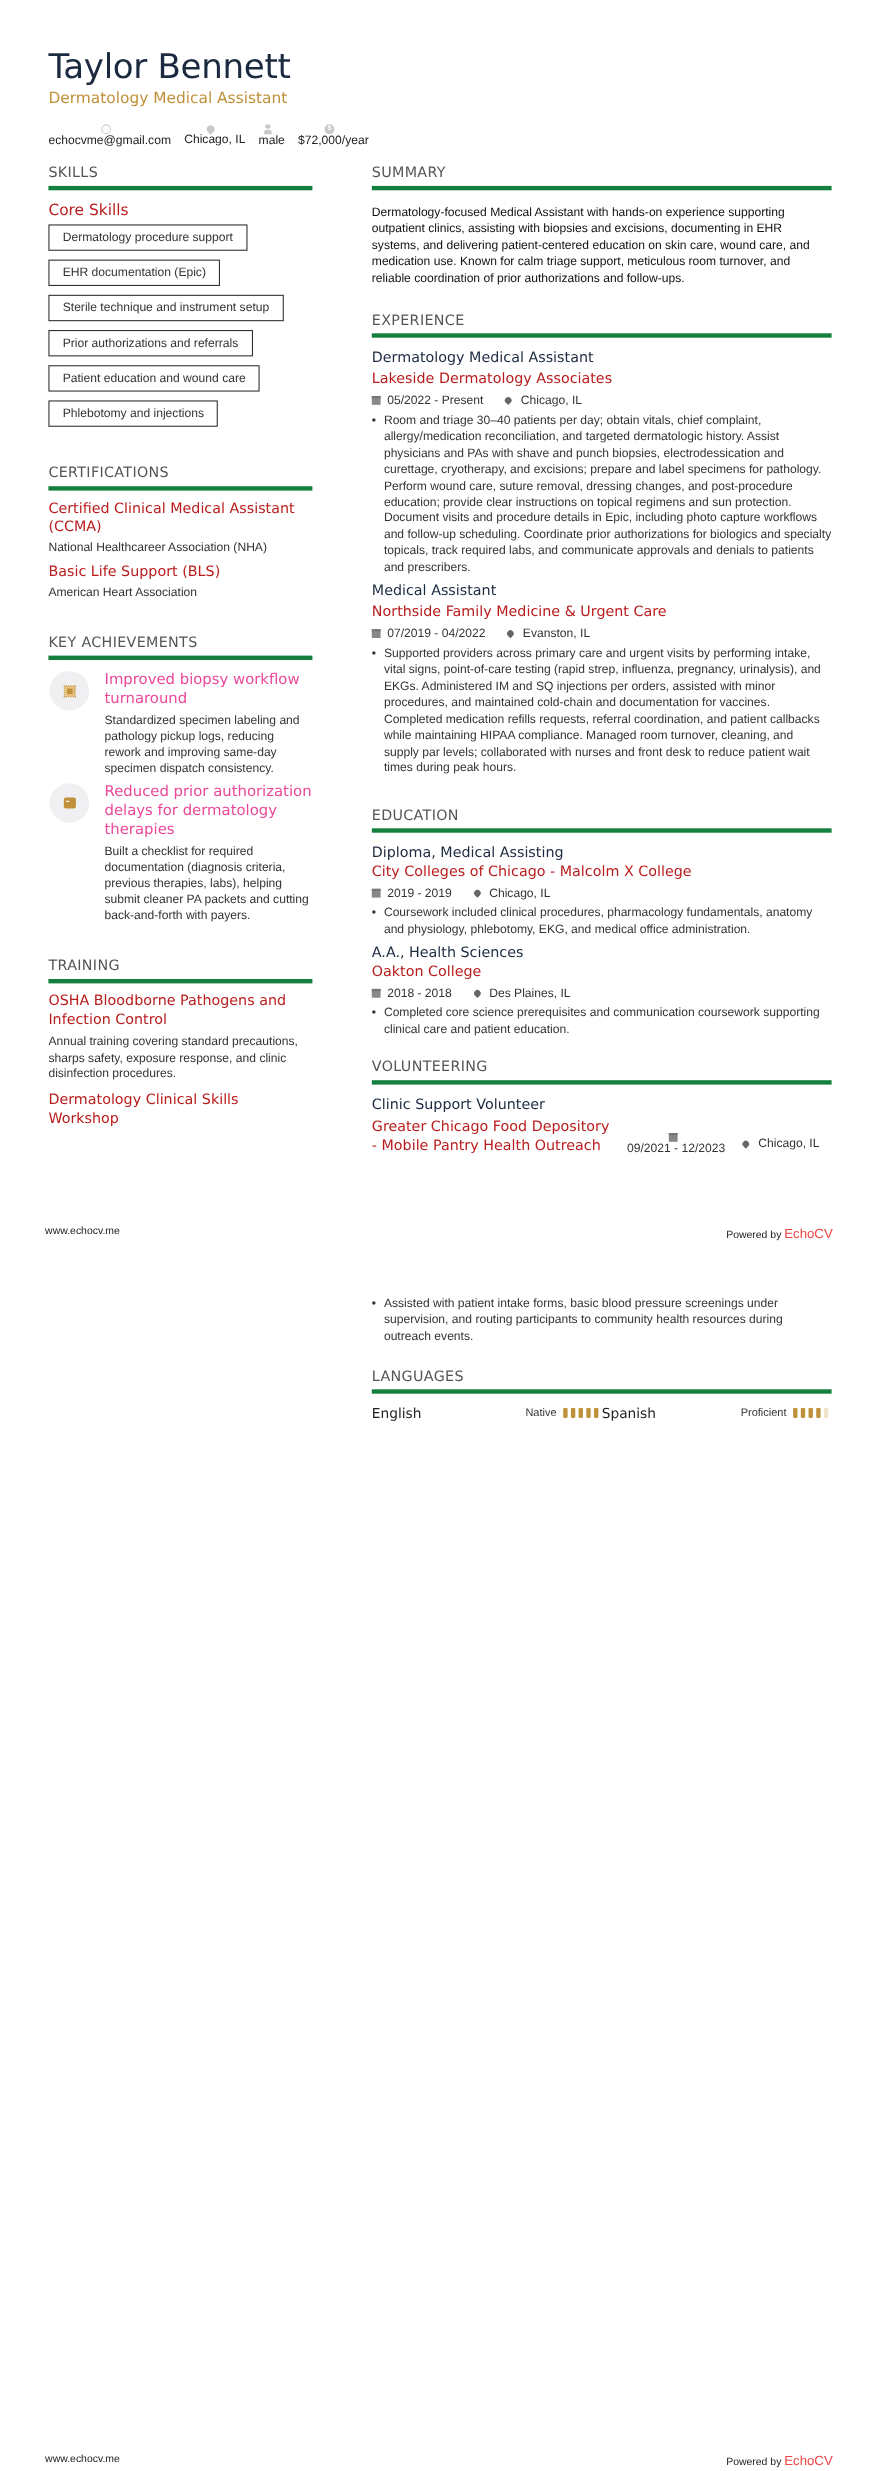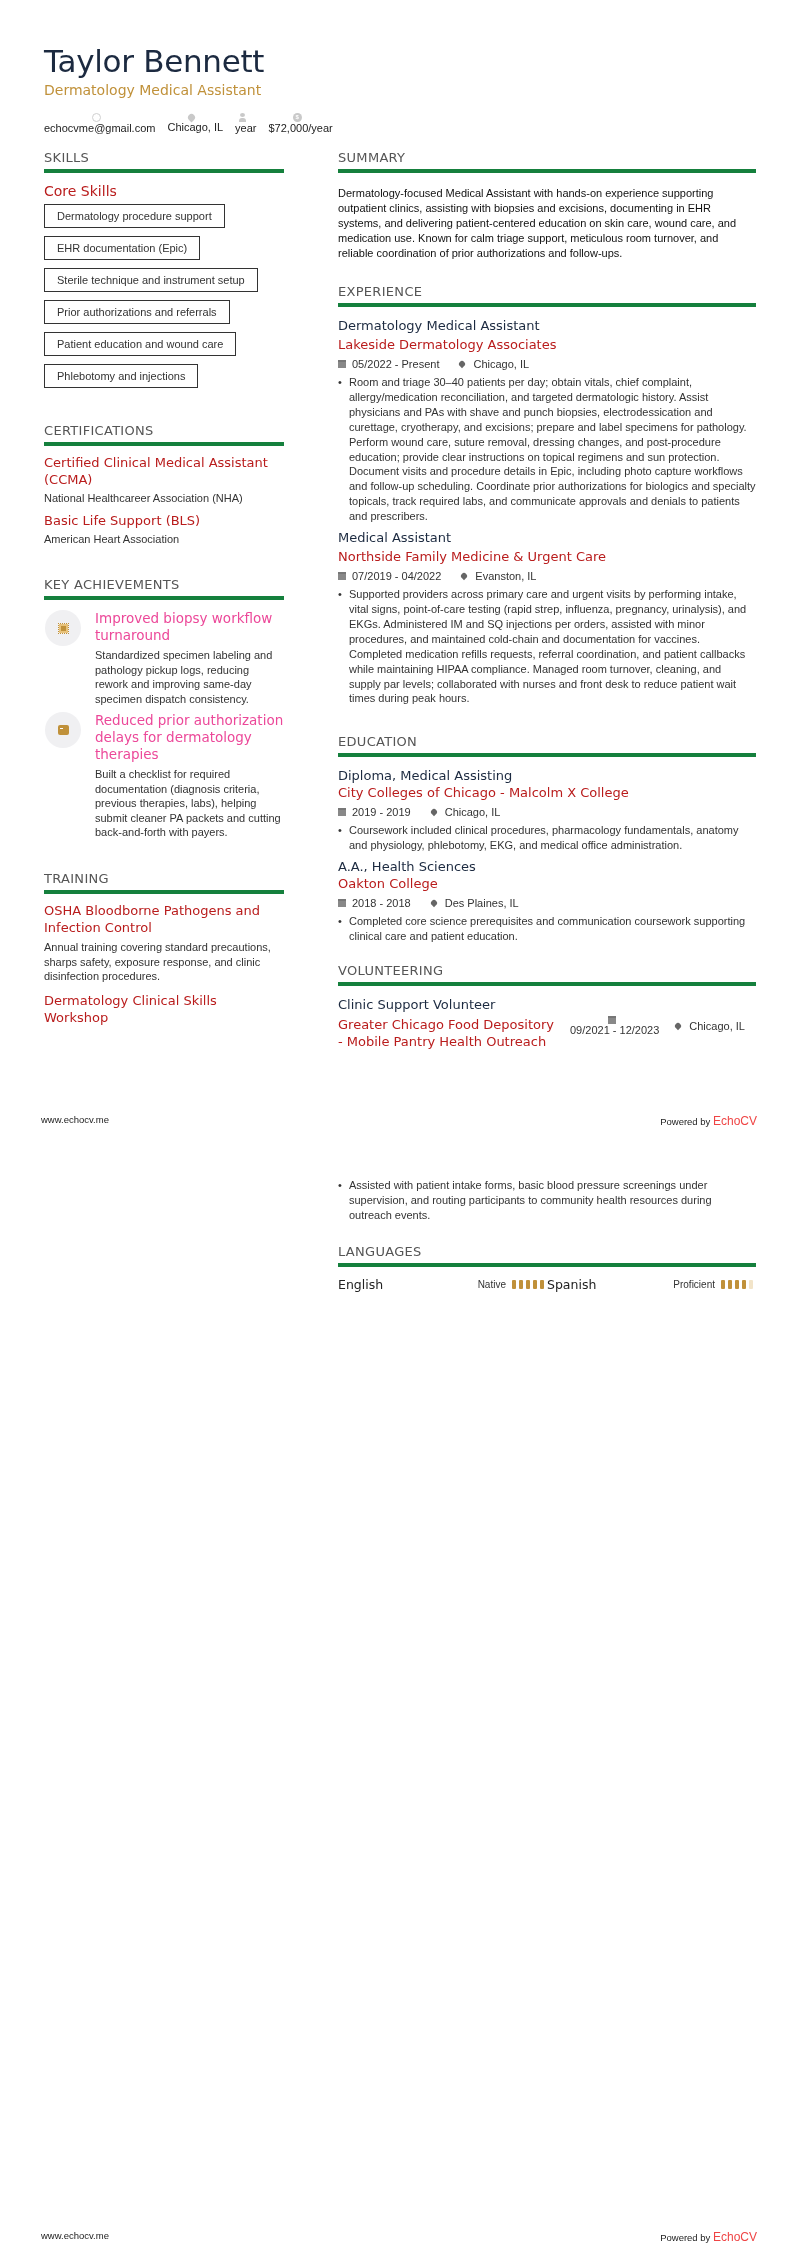--- a/index.html
+++ b/index.html
@@ -52,21 +52,21 @@
     .summary-text { font-size: 11px; line-height: 15px; color: #111; margin-top: 13px; }
 
     .job { margin-top: 10px; }
     .meta { display: flex; align-items: center; font-size: 11px; color: #333; margin-top: 4px; line-height: 14px; }
     .meta-item { display: flex; align-items: center; margin-right: 18px; }
     .cal { display: inline-block; width: 8px; height: 8px; background: #888; margin-right: 6px; position: relative; border-top: 2px solid #777; }
     .pin2 { display: inline-block; width: 6px; height: 6px; background: #666; border-radius: 50% 50% 50% 0; transform: rotate(-45deg); margin-right: 8px; margin-left: 2px; }
     .bullet { display: flex; font-size: 11px; line-height: 14.9px; color: #333; margin-top: 4px; }
     .bullet .dot { flex: 0 0 11px; font-size: 11px; }
 
-    .vol-row { display: flex; align-items: flex-start; margin-top: 3px; }
+    .vol-row { display: flex; align-items: flex-end; margin-top: 3px; }
     .vol-org { width: 220px; }
     .vol-meta { display: flex; align-items: center; font-size: 11px; color: #333; margin-left: 12px; }
 
     .lang-row { display: flex; align-items: center; margin-top: 10px; font-size: 11px; }
     .lang-block { display: flex; align-items: center; width: 209px; }
     .lang-name { font-family: "DejaVu Sans", sans-serif; font-size: 12.5px; color: #222; flex: 1; }
     .lang-level { font-size: 10px; color: #333; margin-right: 6px; }
     .dots { display: flex; }
     .dots span { display: inline-block; width: 4px; height: 9px; background: #c0913a; margin-right: 3px; border-radius: 1px; }
     .dots span.off { background: #f2e4c9; }
@@ -88,21 +88,21 @@
       <div class="contact">
         <span class="cicon circle"></span>
         <span>echocvme@gmail.com</span>
       </div>
       <div class="contact">
         <span class="cicon pin"></span>
         <span>Chicago, IL</span>
       </div>
       <div class="contact">
         <span class="cicon person"></span>
-        <span>year</span>
+        <span>male</span>
       </div>
       <div class="contact">
         <span class="cicon coin">$</span>
         <span>$72,000/year</span>
       </div>
     </div>
   </div>
 
   <div class="left" style="top:150px;">
     <div>

